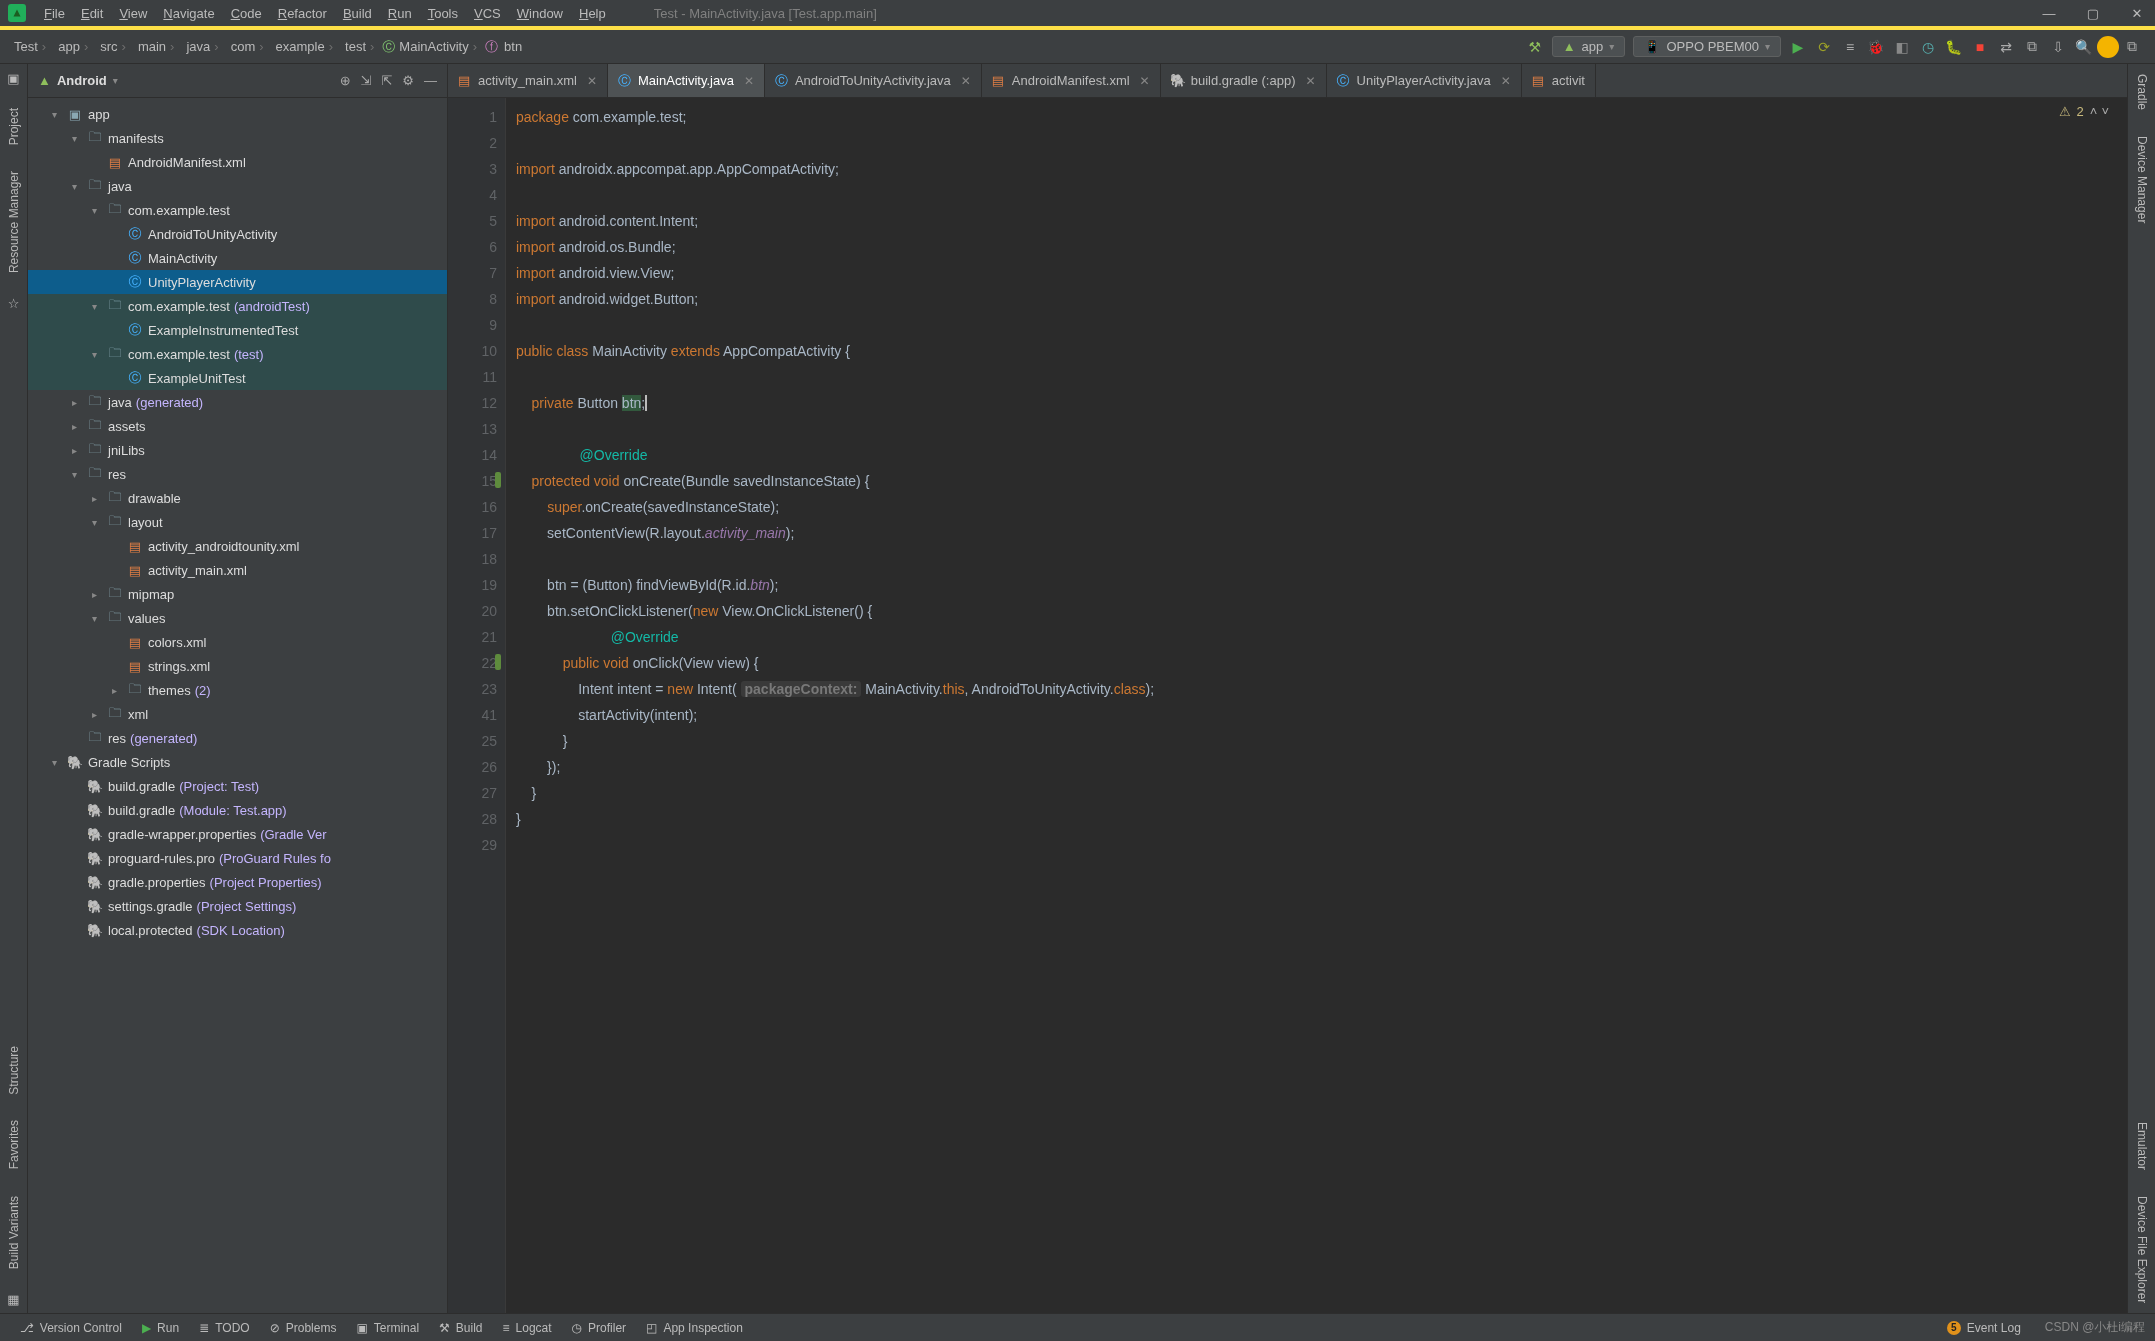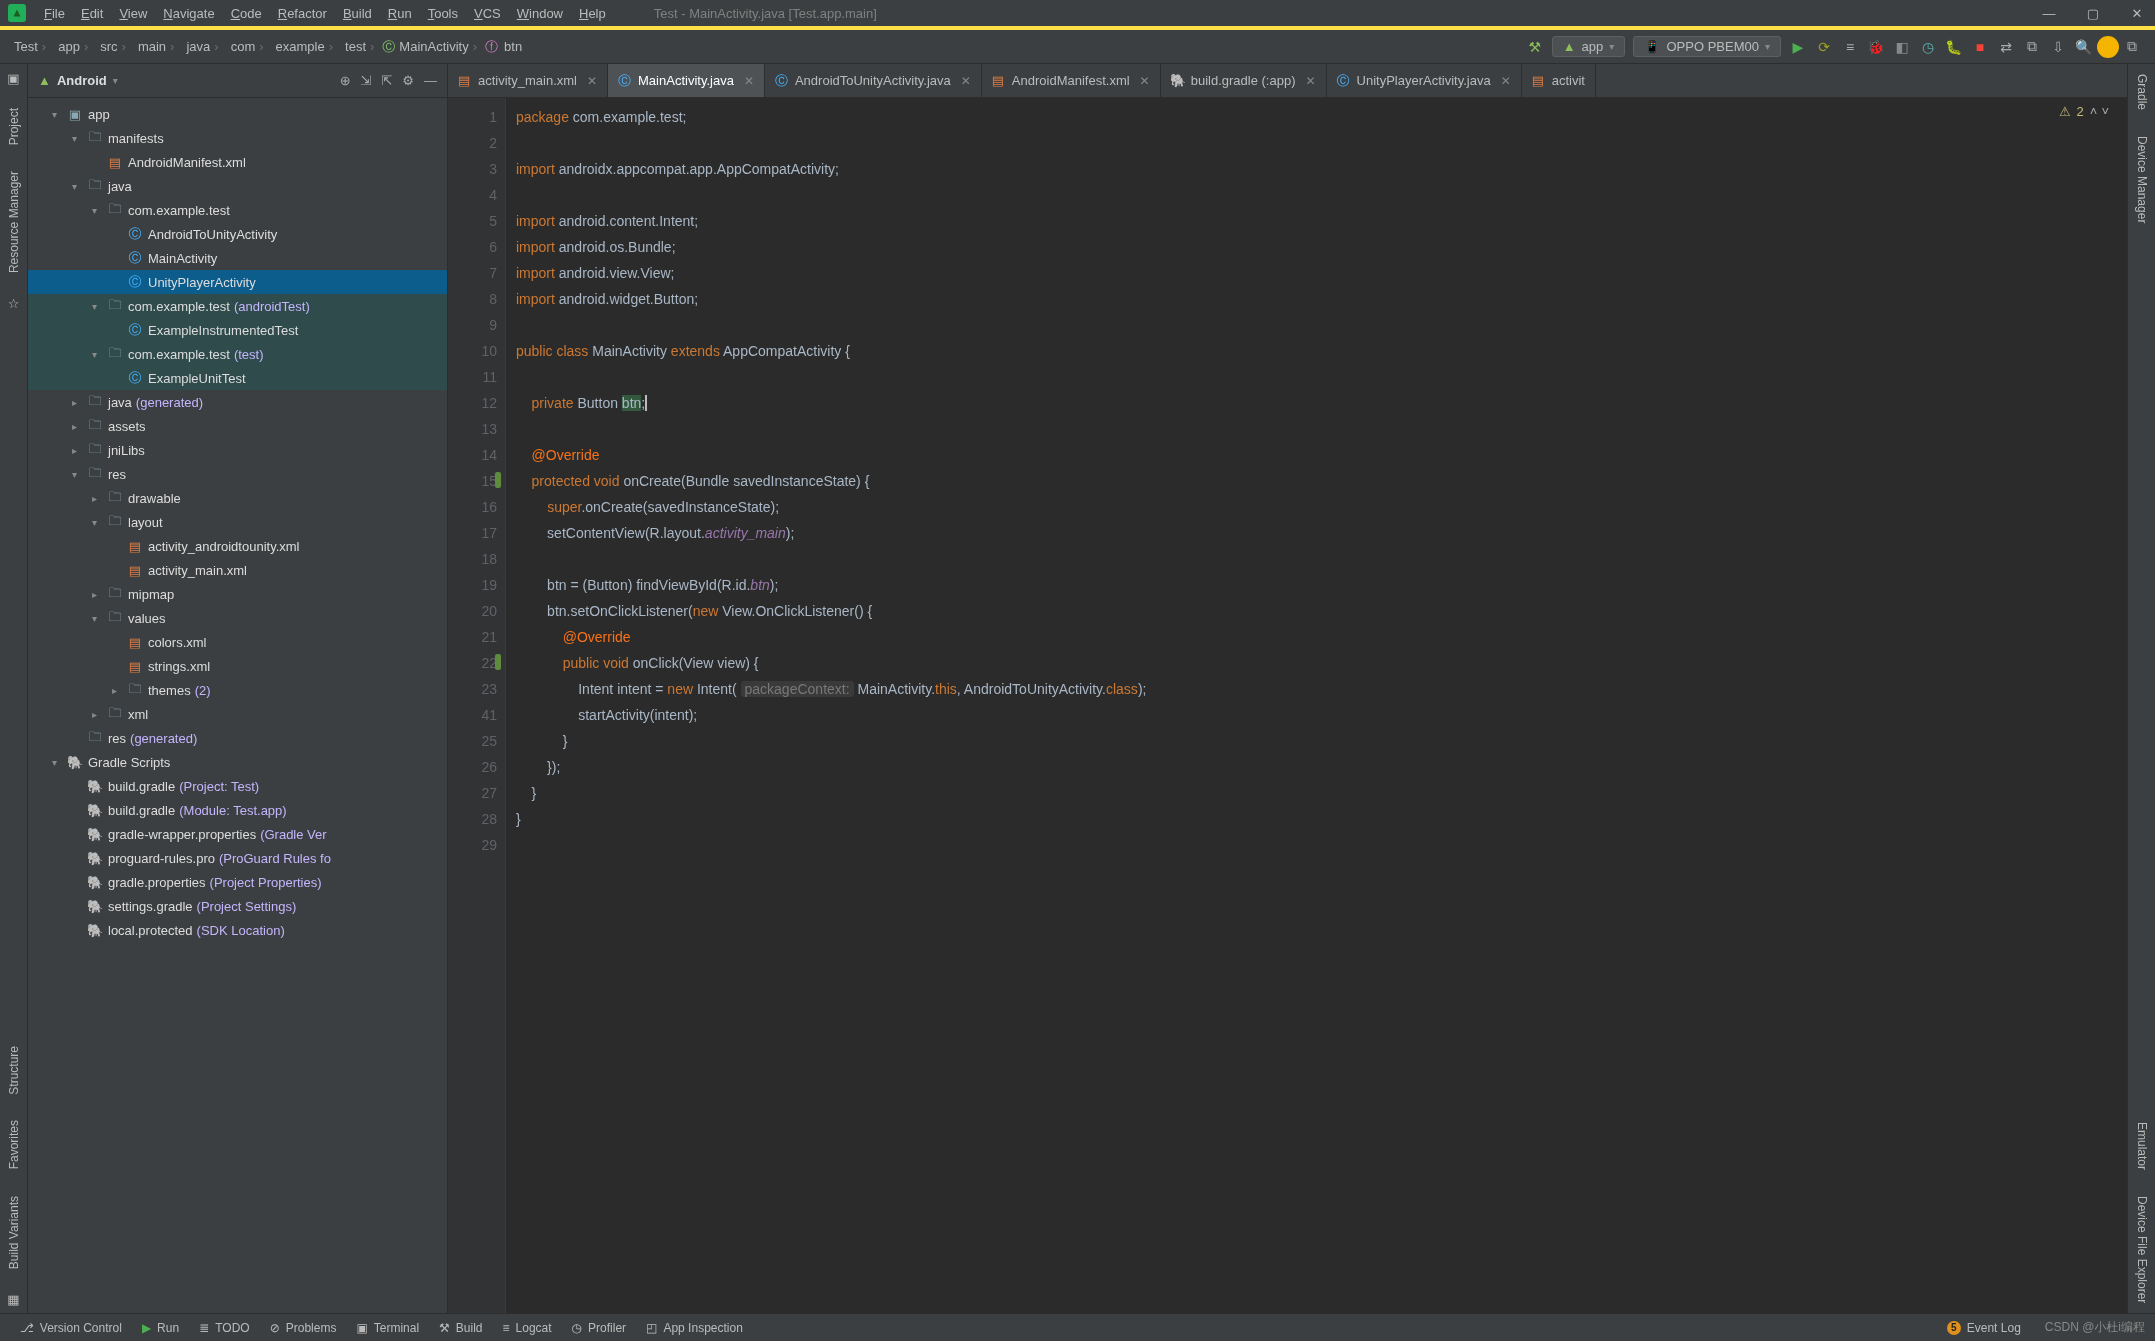--- a/index.html
+++ b/index.html
@@ -71,23 +71,23 @@
 .tab .close { color: #888; font-size: 12px; margin-left: 4px; }
 .tab .ticon { width: 14px; }
 
 .editor-body { flex: 1; display: flex; overflow: hidden; position: relative; }
 .gutter { background: #313335; width: 58px; text-align: right; color: #606366; padding: 6px 8px 6px 0; font-family: "Consolas", monospace; font-size: 14px; line-height: 26px; border-right: 1px solid #3a3a3a; }
 .gutter .ln { height: 26px; }
 .gutter .ln.mod { position: relative; }
 .gutter .ln.mod::before { content: ""; position: absolute; right: -4px; top: 4px; width: 6px; height: 16px; background: #5e8b3d; border-radius: 2px; }
 .code { flex: 1; font-family: "Consolas", monospace; font-size: 14px; line-height: 26px; padding: 6px 0 6px 10px; white-space: pre; color: #a9b7c6; overflow: hidden; }
 .code .kw { color: #cc7832; }
-.code .ann-c { color: #f97316; }
+.code .ann-c { color: #14b8a6; margin-left: 48px; }
 .code .id { color: #9876aa; font-style: italic; }
-.code .hint { color: #787878; background: #3a3a3a; padding: 0 4px; border-radius: 3px; }
+.code .hint { color: #787878; background: #3a3a3a; padding: 0 4px; border-radius: 3px; font-weight: bold; }
 .code .highlight { background: #32593d; }
 .code .cursor { border-left: 2px solid #bbb; animation: blink 1s infinite; }
 @keyframes blink { 50% { opacity: 0; } }
 .code .line { height: 26px; }
 .warning-badge { position: absolute; top: 6px; right: 18px; color: #c9ba7d; font-size: 13px; display:flex; align-items:center; gap: 6px; }
 .warning-badge .nav-arrows { color: #aaa; display: flex; gap: 4px; }
 
 
 .statusbar { background: #3c3f41; height: 28px; display: flex; align-items: center; padding: 0 10px; border-top: 1px solid #2d2d2d; font-size: 12px; }
 .statusbar .sbtn { display: flex; align-items: center; gap: 6px; padding: 0 10px; cursor: pointer; }

